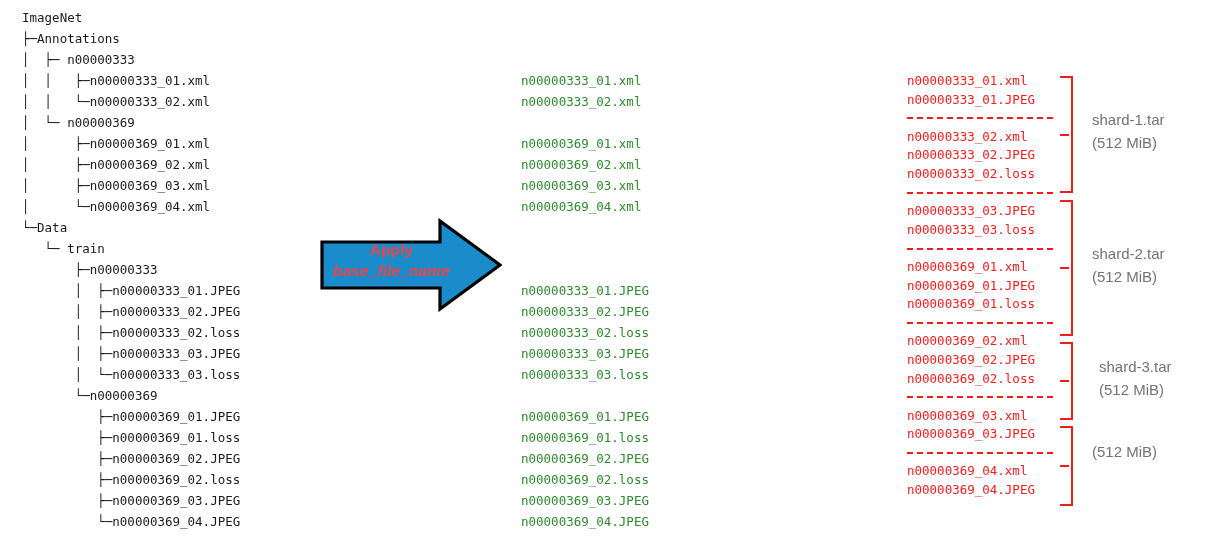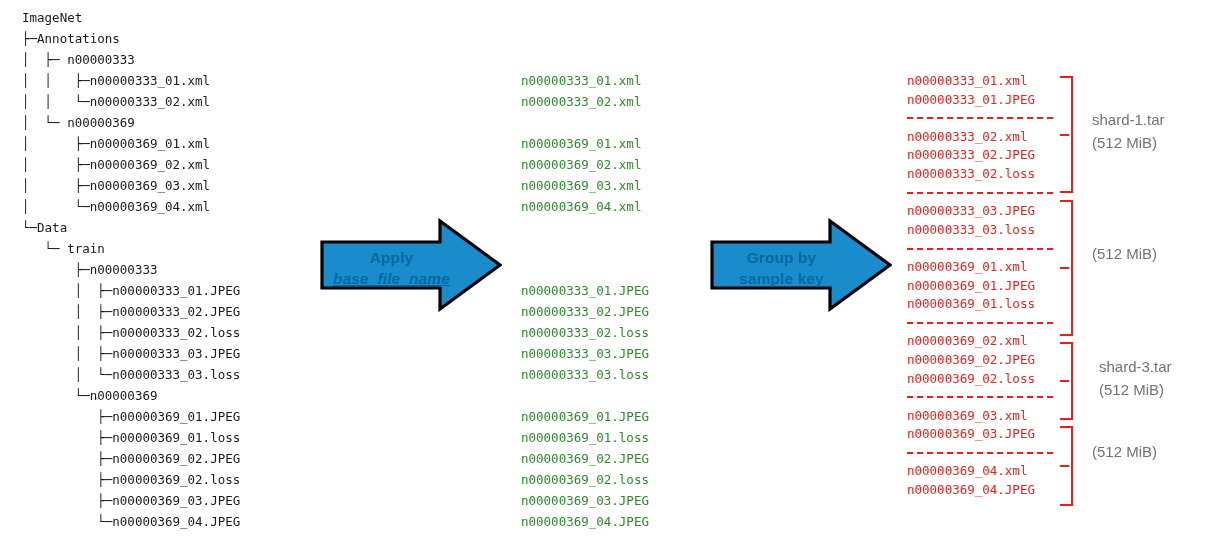--- a/index.html
+++ b/index.html
@@ -79,33 +79,32 @@
   
   .arrow {
     position: absolute;
     width: 182px;
     height: 94px;
   }
   .arrow svg { display: block; width: 182px; height: 94px; }
   .arrow .arrow-label {
     position: absolute;
     left: 0;
-    top: 29px;
+    top: 21px;
     width: 143px;
     text-align: center;
-    color: #0369a1;
+    color: #ef4444;
     font-family: "Liberation Sans", sans-serif;
     font-size: 15.5px;
     font-weight: bold;
     line-height: 21px;
     letter-spacing: 0.1px;
   }
   .arrow .arrow-label .ital {
     font-style: italic;
-    text-decoration: underline;
   }
 
   
   .shard-bracket {
     position: absolute;
     left: 1060px;
     width: 13px;
     border: 2.6px solid #ef1c1c;
     border-left: none;
     box-sizing: border-box;
@@ -142,44 +141,36 @@
   <div class="arrow" id="arrow-1" style="left:320px; top:218px;">
     <svg viewBox="0 0 182 94" preserveAspectRatio="none">
       <polygon points="2,24 120,24 120,3 180,47 120,91 120,70 2,70" fill="#1a8ccc" stroke="#000000" stroke-width="3.2" stroke-linejoin="miter"></polygon>
     </svg>
     <div class="arrow-label">
       <div>Apply</div>
       <div class="ital">base_file_name</div>
     </div>
   </div>
 
-  <div class="arrow" id="arrow-2" style="left:710px; top:218px;">
-    <svg viewBox="0 0 182 94" preserveAspectRatio="none">
-      <polygon points="2,24 120,24 120,3 180,47 120,91 120,70 2,70" fill="#1a8ccc" stroke="#000000" stroke-width="3.2" stroke-linejoin="miter"></polygon>
-    </svg>
-    <div class="arrow-label">
-      <div>Group by</div>
-      <div>sample key</div>
-    </div>
-  </div>
 
   <div class="shard-bracket" id="bracket-1" style="top:76px;  height:117px;"></div>
   <div class="shard-nub" id="nub-1" style="top:134px;"></div>
   <div class="shard-bracket" id="bracket-2" style="top:200px; height:136px;"></div>
   <div class="shard-nub" id="nub-2" style="top:267px;"></div>
   <div class="shard-bracket" id="bracket-3" style="top:342px; height:78px;"></div>
   <div class="shard-nub" id="nub-3" style="top:380px;"></div>
   <div class="shard-bracket" id="bracket-4" style="top:426px; height:80px;"></div>
   <div class="shard-nub" id="nub-4" style="top:465px;"></div>
 
   <div class="shard-label" style="top:108px;">
     <div>shard-1.tar</div>
     <div>(512 MiB)</div>
   </div>
   <div class="shard-label" style="top:242px;">
+    <div>shard-2.tar</div>
     <div>(512 MiB)</div>
   </div>
   <div class="shard-label" style="top:355px;margin-left:7px;">
     <div>shard-3.tar</div>
     <div>(512 MiB)</div>
   </div>
   <div class="shard-label" style="top:440px;">
     <div>(512 MiB)</div>
   </div>
 

